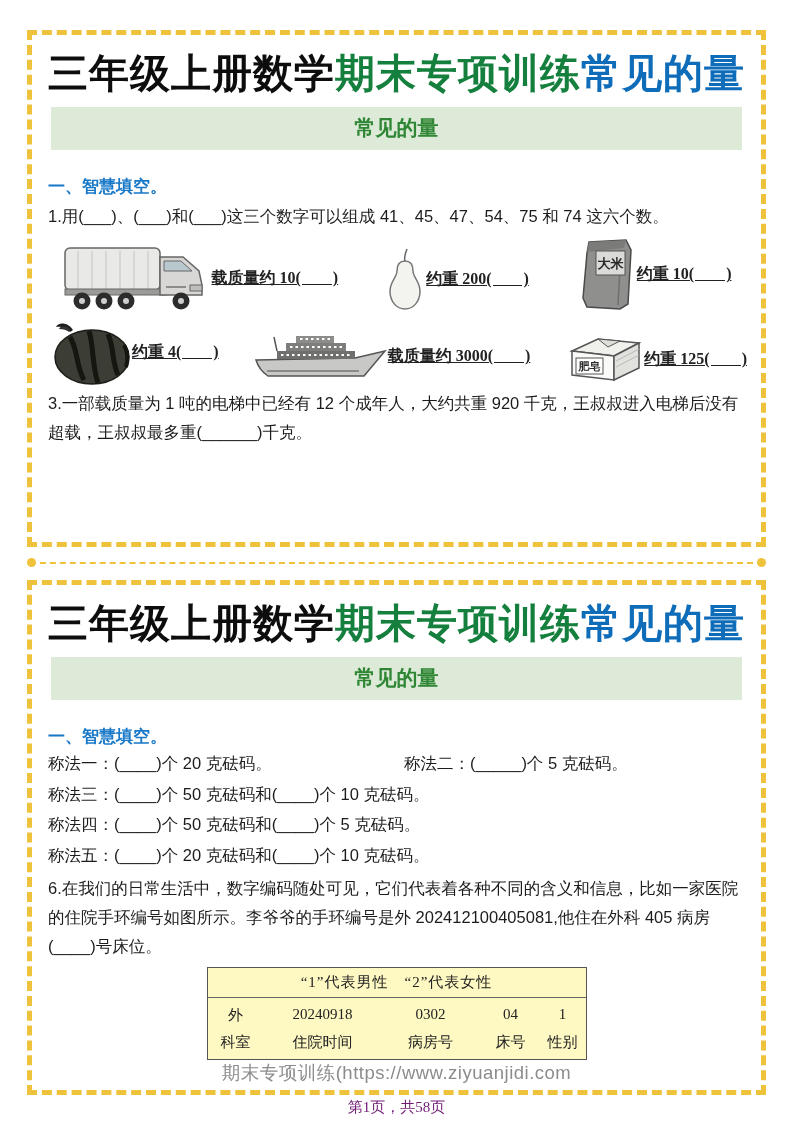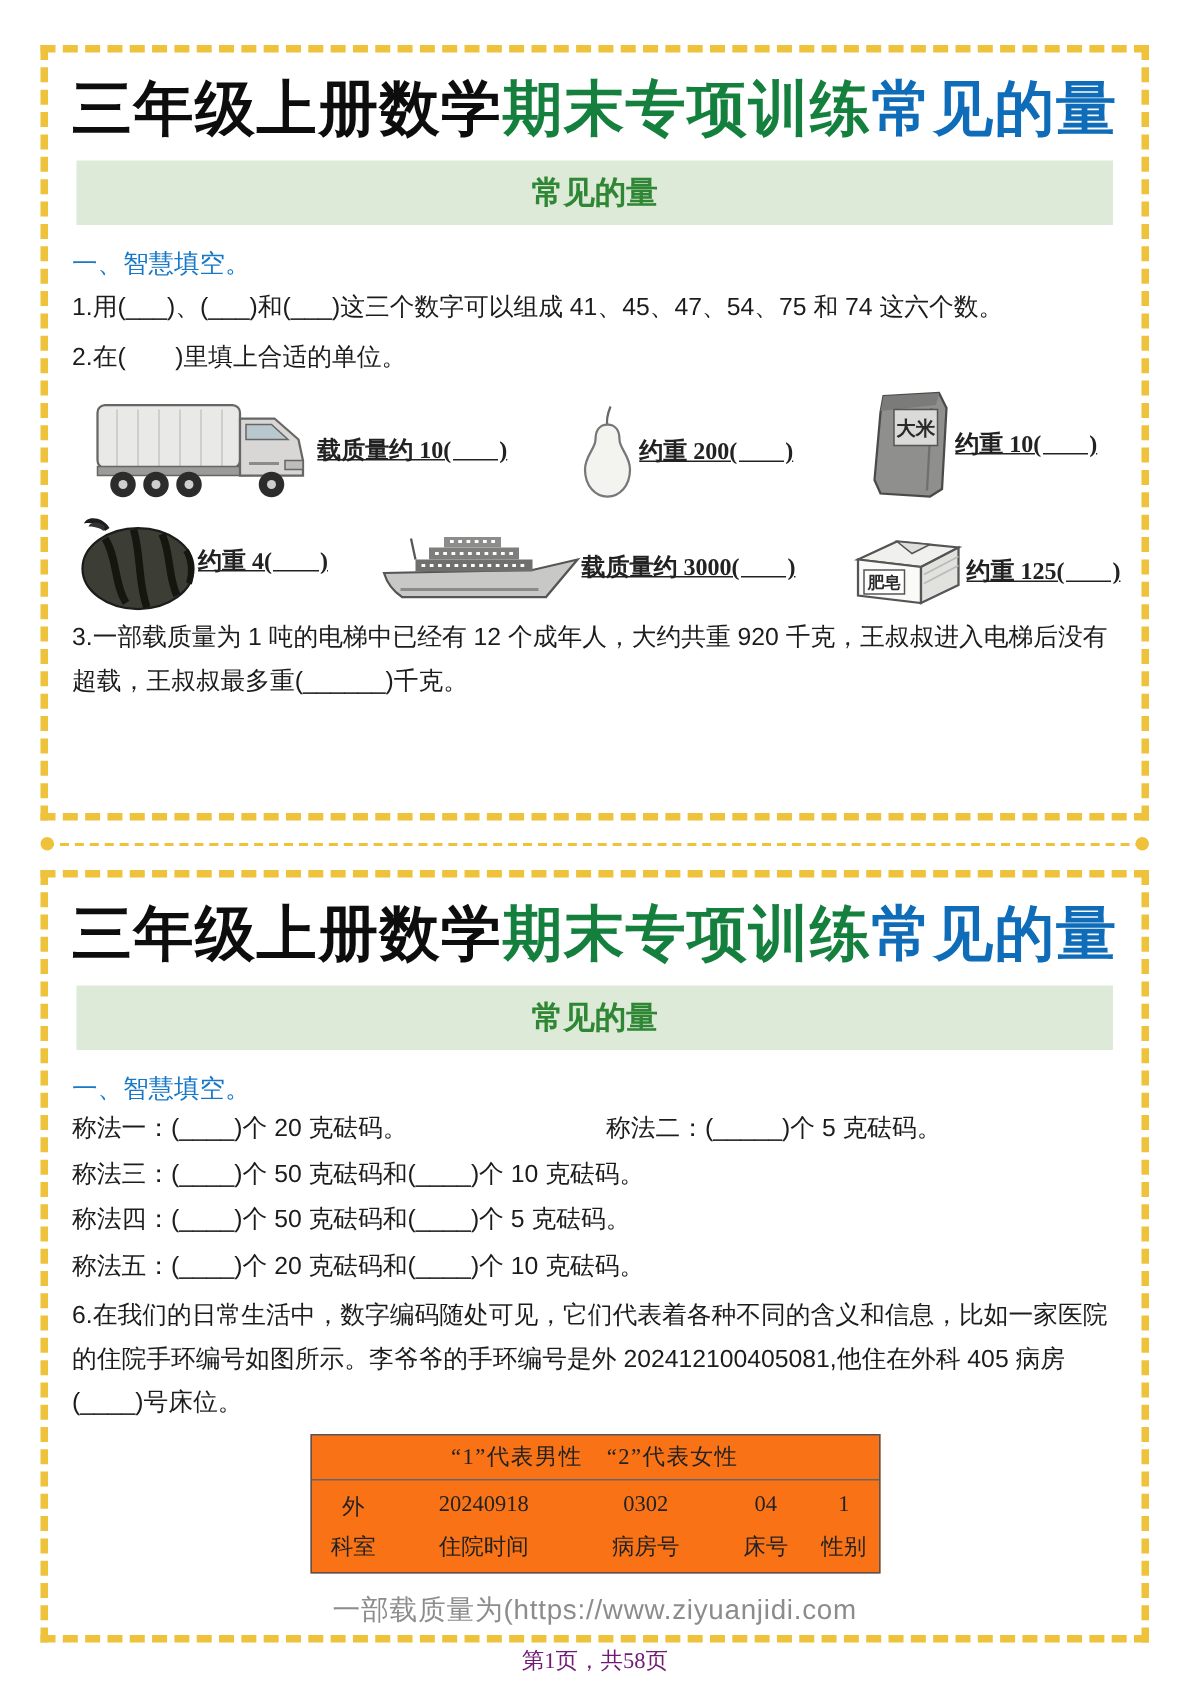--- a/index.html
+++ b/index.html
@@ -34,41 +34,41 @@
     white-space: nowrap;
   }
   .title .t-red  { color: #15803d; }
   .title .t-blue { color: #0e6cb8; }
 
   .banner {
     margin: 10px 3px 0; background: #dcead7; color: #2f8634;
     font-size: 21px; font-weight: bold; text-align: center;
     padding: 7px 0 8px;
   }
-  .heading { color: #1778c8; font-weight: normal; font-size: 17px; margin-top: 14px; }
+  .heading { color: #1778c8; font-weight: bold; font-size: 17px; margin-top: 25px; }
 
   .q { font-size: 16.5px; line-height: 1.75; margin-top: 4px; }
 
   .figrow { display: flex; justify-content: center; align-items: flex-end; margin-top: 6px; }
   .figrow.r1 { gap: 46px; }
   .figrow.r2 { gap: 34px; margin-top: 8px; }
   .fig { display: flex; flex-direction: row; align-items: center; }
   .fig .cap {
     font-family: "Liberation Serif", serif; font-size: 16px; font-weight: bold;
     color: #222; margin-top: 2px; white-space: nowrap; text-decoration: underline;
   }
 
   .mrow { font-size: 16.5px; line-height: 1.85; }
   .mrow.two { display: flex; }
   .mrow.two .m-left { width: 356px; }
 
   .wtable {
     width: 380px; margin: 6px auto 0; border: 1.5px solid #555;
     font-family: "Liberation Serif", serif; font-size: 15px; color: #222;
-    background: #f97316;
+    background: #fef9c3;
   }
   .wtable .note { text-align: center; padding: 5px 0 5px; border-bottom: 1px solid #666; letter-spacing: 1px; }
   .wtable .grid { display: grid; grid-template-columns: 56px 118px 98px 62px 42px; }
   .wtable .grid span { text-align: center; }
   .wtable .vals { padding: 8px 0 3px; }
   .wtable .labels { padding: 5px 0 7px; }
 
   .watermark {
     position: absolute; top: 1060px; left: 0; right: 0; text-align: center;
     color: rgba(130,130,130,.92); font-size: 18.5px; z-index: 10;
@@ -84,21 +84,20 @@
 </head>
 <body>
 
 <div class="sec" id="sec1">
   <div class="title"><span>三年级上册数学</span><span class="t-red">期末专项训练</span><span class="t-blue">常见的量</span></div>
 
   <div class="banner">常见的量</div>
   <div class="heading">一、智慧填空。</div>
 
   <div class="q">1.用(___)、(___)和(___)这三个数字可以组成 41、45、47、54、75 和 74 这六个数。</div>
-  <div class="q">2.在(　　)里填上合适的单位。</div>
 
   <div class="figrow r1">
     <div class="fig">
       <svg width="150" height="66" viewBox="0 0 150 66">
         <rect x="3" y="3" width="95" height="42" rx="5" fill="#e9e9e7" stroke="#666" stroke-width="1.5"></rect>
         <path d="M16 6 V44 M30 6 V44 M44 6 V44 M58 6 V44 M72 6 V44 M86 6 V44" stroke="#c4c4c2" stroke-width="1"></path>
         <rect x="3" y="44" width="101" height="6" fill="#9b9b99" stroke="#666" stroke-width="1"></rect>
         <path d="M98 12 L121 12 L137 26 L140 40 L140 50 L98 50 Z" fill="#d8d7d5" stroke="#666" stroke-width="1.5"></path>
         <path d="M102 16 L119 16 L130 26 L102 26 Z" fill="#b9c8ce" stroke="#666" stroke-width="1"></path>
         <rect x="128" y="40" width="12" height="6" fill="#bdbdbb" stroke="#666" stroke-width="1"></rect>
@@ -206,14 +205,14 @@
     <div class="grid labels">
       <span>科室</span>
       <span>住院时间</span>
       <span>病房号</span>
       <span>床号</span>
       <span>性别</span>
     </div>
   </div>
 </div>
 
-<div class="watermark">一部载质量为(https://www.ziyuanjidi.com</div>
+<div class="watermark">期末专项训练(https://www.ziyuanjidi.com</div>
 <div class="footer">第1页，共58页</div>
 
 </body></html>

